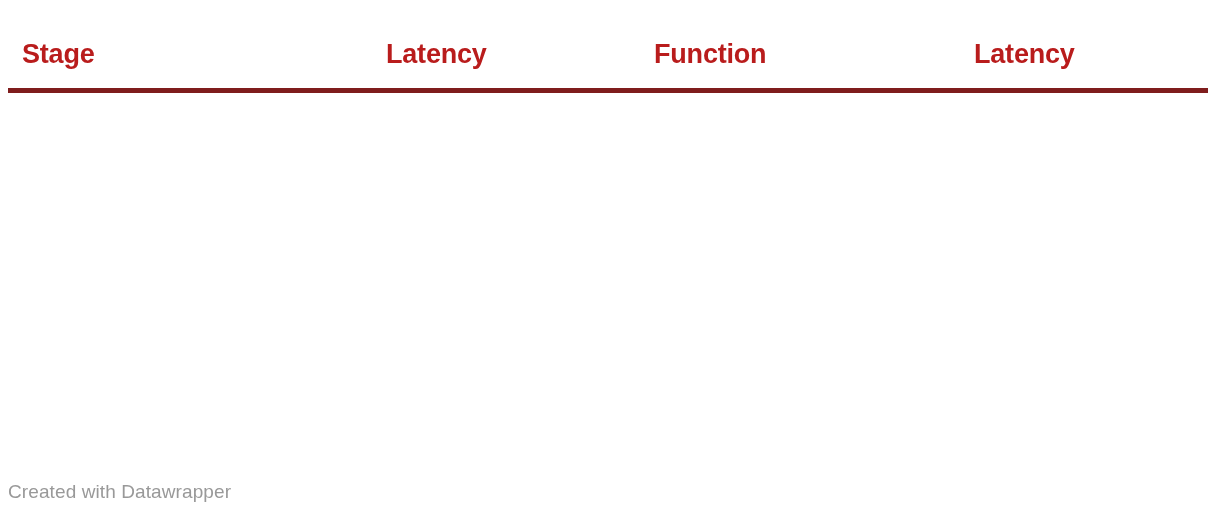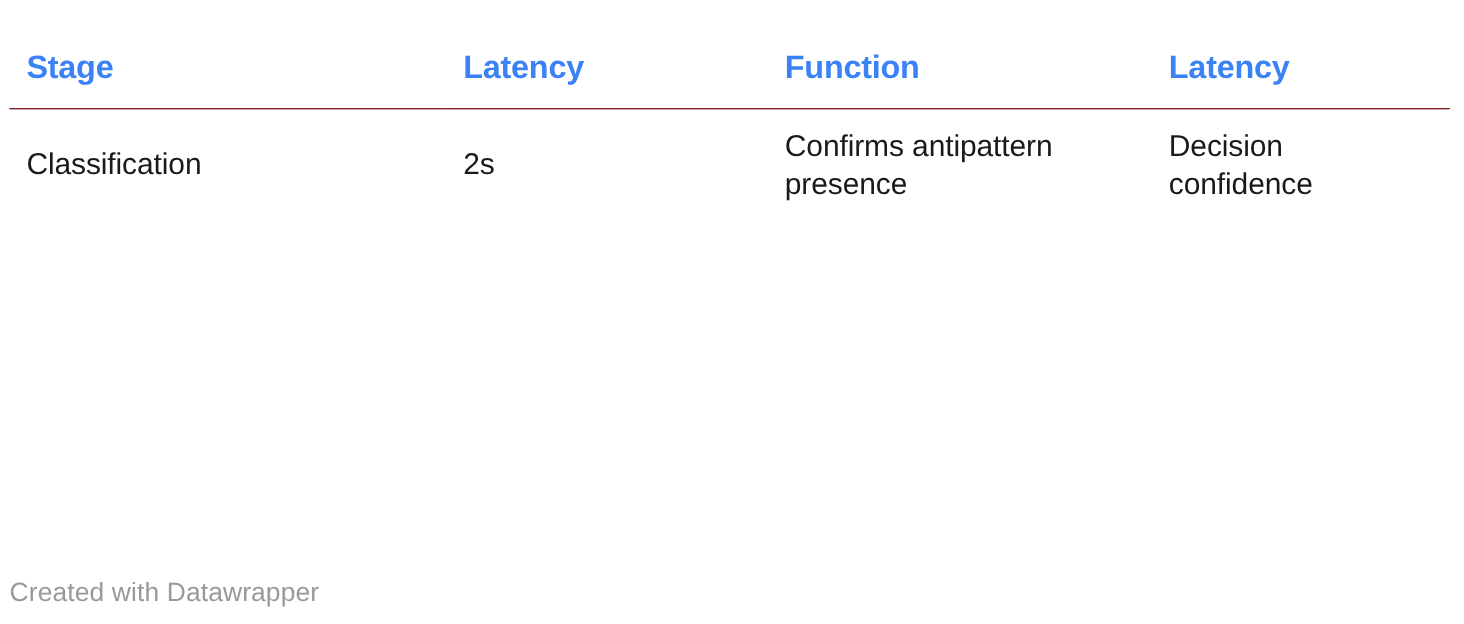--- a/index.html
+++ b/index.html
@@ -35,26 +35,26 @@
   col.c-stage    { width: 364px; }
   col.c-latency  { width: 268px; }
   col.c-function { width: 320px; }
   col.c-impact   { width: 248px; }
 
   thead th {
     text-align: left;
     vertical-align: bottom;
     font-size: 27px;
     font-weight: bold;
-    color: #3b82f6;
+    color: #b91c1c;
     letter-spacing: -0.2px;
     padding: 0 14px 18px 14px;
     height: 90px;
     box-sizing: border-box;
-    border-bottom: 1px solid #7f1d1d;
+    border-bottom: 5px solid #7f1d1d;
     white-space: nowrap;
   }
 
   tbody td {
     font-size: 25px;
     font-weight: normal;
     color: #1a1a1a;
     line-height: 32px;
     padding: 14px;
     height: 86px;
@@ -69,21 +69,21 @@
   }
 
   tbody tr.striped td {
     background: #f6f6f6;
   }
 
   .footer-note {
     position: absolute;
     left: 8px;
     top: 481px;
-    font-size: 22px;
+    font-size: 19px;
     color: #999999;
     letter-spacing: 0.1px;
   }
 </style>
 </head>
 <body>
 
 <div class="chart-wrap">
 
   <table class="dw-table">
@@ -98,26 +98,20 @@
         <th>Stage</th>
         <th>Latency</th>
         <th>Function</th>
         <th>Latency</th>
       </tr>
     </thead>
     <tbody>
 
 
 
-      <tr>
-        <td>Classification</td>
-        <td>2s</td>
-        <td class="multiline">Confirms antipattern presence</td>
-        <td class="multiline">Decision confidence</td>
-      </tr>
 
 
     </tbody>
   </table>
 
   <div class="footer-note">Created with Datawrapper</div>
 
 </div>
 
 </body></html>

